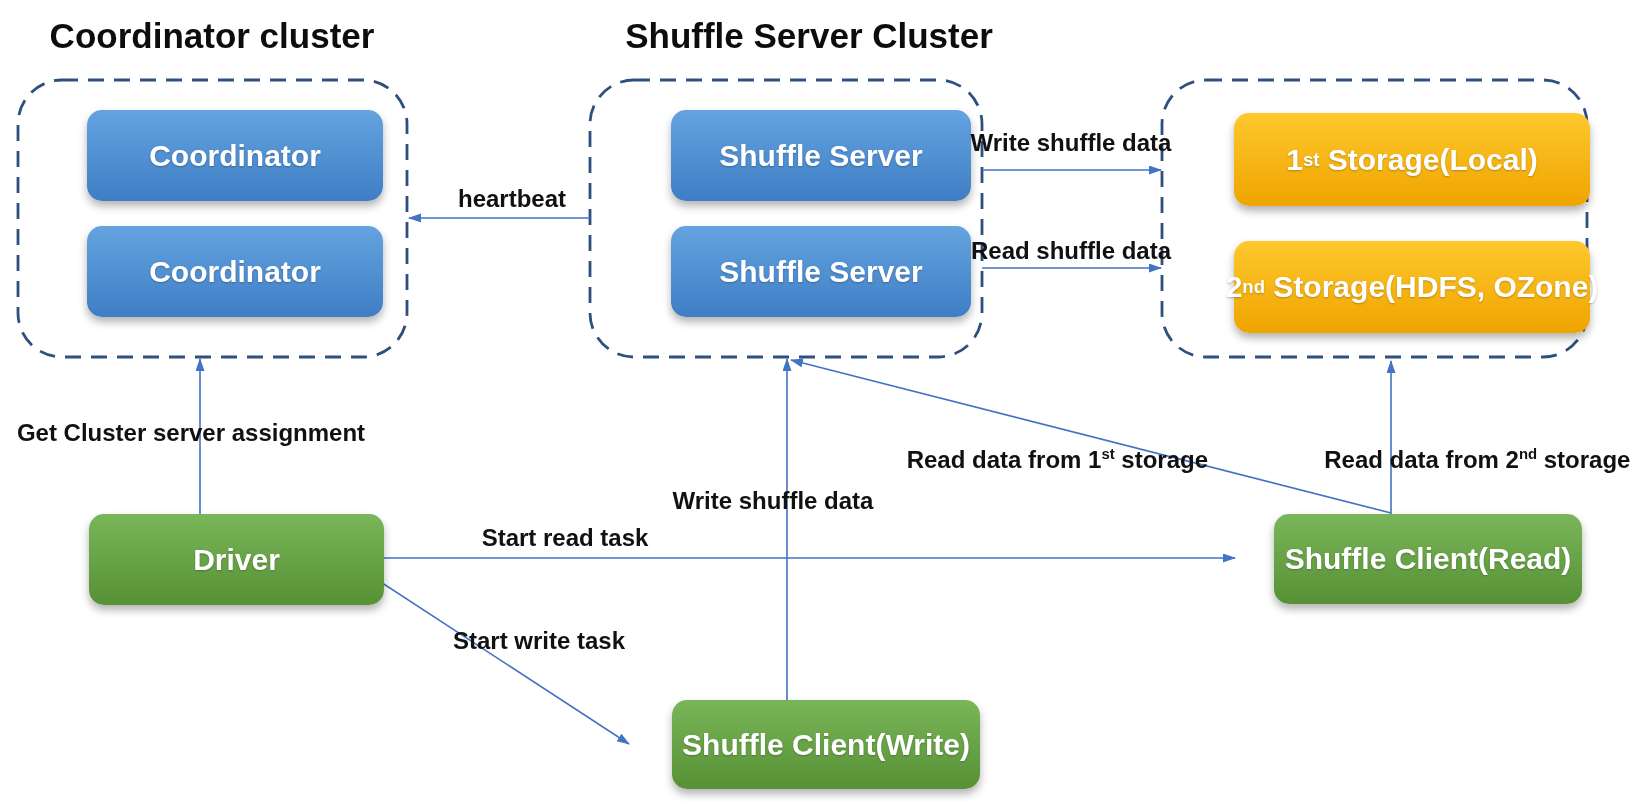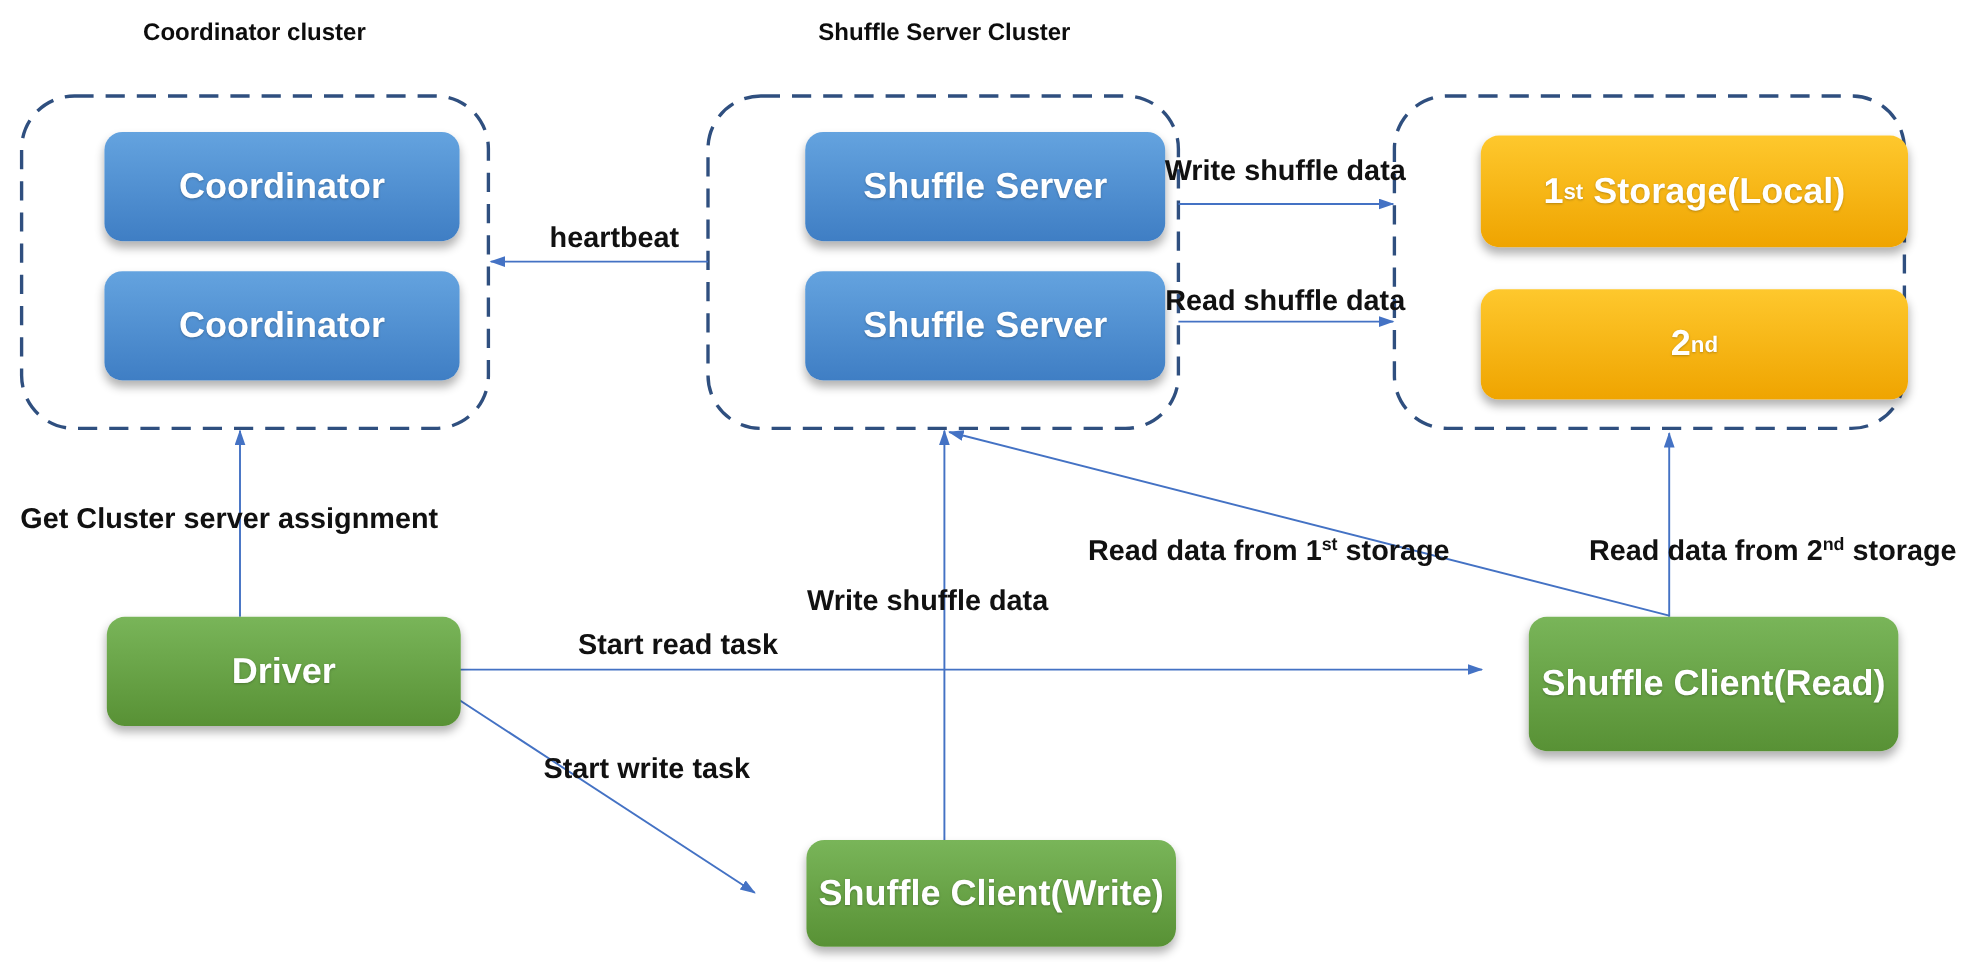--- a/index.html
+++ b/index.html
@@ -19,21 +19,21 @@
   }
   .arrow{
     stroke:var(--arrow-color,#4472c4);
     stroke-width:1.6;
     fill:none;
   }
   .arrow-head{fill:var(--arrow-color,#4472c4);}
   .cluster-title{
     position:absolute;
     transform:translateX(-50%);
-    font-size:20px;
+    font-size:35px;
     font-weight:600;
     color:#0d0d0d;
     white-space:nowrap;
   }
   .node{
     position:absolute;
     display:flex;align-items:center;justify-content:center;
     border-radius:15px;
     color:var(--node-text-color,#fff);
     font-size:30px;
@@ -77,38 +77,38 @@
     <line class="arrow" x1="982" y1="268" x2="1161" y2="268" marker-end="url(#ah)"></line>
     <line class="arrow" x1="200" y1="514" x2="200" y2="359" marker-end="url(#ah)"></line>
     <line class="arrow" x1="347" y1="558" x2="1235" y2="558" marker-end="url(#ah)"></line>
     <line class="arrow" x1="347" y1="560" x2="629" y2="744" marker-end="url(#ah)"></line>
     <line class="arrow" x1="787" y1="700" x2="787" y2="359" marker-end="url(#ah)"></line>
     <line class="arrow" x1="1391" y1="513" x2="791" y2="360" marker-end="url(#ah)"></line>
     <line class="arrow" x1="1391" y1="514" x2="1391" y2="361" marker-end="url(#ah)"></line>
   </svg>
 
   <div class="cluster-title" style="left:212px;top:16px;">Coordinator cluster</div>
-  <div class="cluster-title" style="left:787px;top:16px;">Shuffle Server Cluster</div>
+  <div class="cluster-title" style="left:809px;top:16px;">Shuffle Server Cluster</div>
 
   <div class="node blue" style="left:50px;top:110px;width:296px;height:91px;">Coordinator</div>
   <div class="node blue" style="left:50px;top:226px;width:296px;height:91px;">Coordinator</div>
 
   <div class="node blue" style="left:634px;top:110px;width:300px;height:91px;">Shuffle Server</div>
   <div class="node blue" style="left:634px;top:226px;width:300px;height:91px;">Shuffle Server</div>
 
   <div class="node gold" style="left:1197px;top:113px;width:356px;height:93px;">
     <span>1</span><sup>st</sup><span> Storage(Local)</span>
   </div>
   <div class="node gold" style="left:1197px;top:241px;width:356px;height:92px;">
-    <span>2</span><sup>nd</sup>
+    <span>2</span><sup>nd</sup><span> Storage(HDFS, OZone)</span>
   </div>
 
   <div class="node green" style="left:52px;top:514px;width:295px;height:91px;">Driver</div>
   <div class="node green" style="left:635px;top:700px;width:308px;height:89px;">Shuffle Client(Write)</div>
-  <div class="node green" style="left:1237px;top:514px;width:308px;height:112px;">Shuffle Client(Read)</div>
+  <div class="node green" style="left:1237px;top:514px;width:308px;height:90px;">Shuffle Client(Read)</div>
 
   <div class="edge-label" style="left:512px;top:185px;">heartbeat</div>
   <div class="edge-label" style="left:1071px;top:129px;">Write shuffle data</div>
   <div class="edge-label" style="left:1071px;top:237px;">Read shuffle data</div>
   <div class="edge-label" style="left:191px;top:419px;">Get Cluster server assignment</div>
   <div class="edge-label" style="left:565px;top:524px;">Start read task</div>
   <div class="edge-label" style="left:539px;top:627px;">Start write task</div>
   <div class="edge-label" style="left:773px;top:487px;">Write shuffle data</div>
   <div class="edge-label" style="left:1044px;top:418px;">
     <span>Read data from 1</span><sup>st</sup><span> storage</span>

